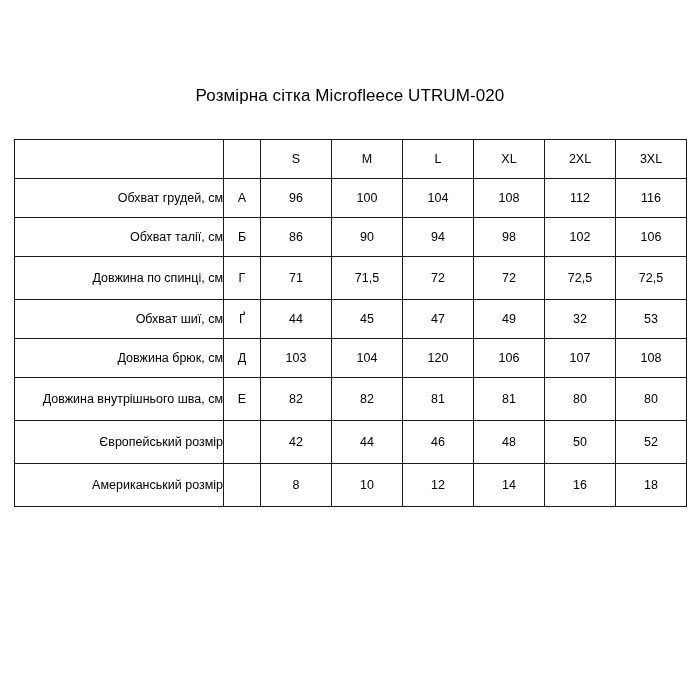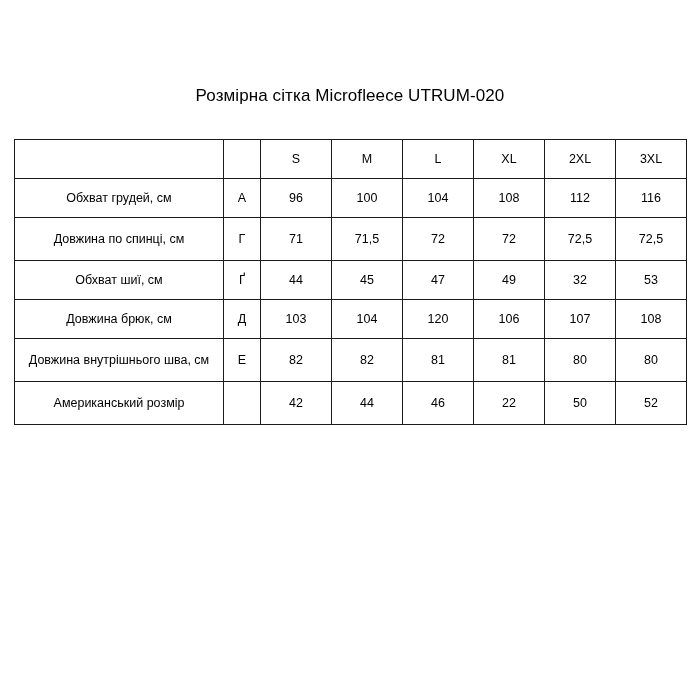--- a/index.html
+++ b/index.html
@@ -52,21 +52,21 @@
     padding: 0;
     height: 38px;
     vertical-align: middle;
   }
   col.c-param { width: 209px; }
   col.c-letter { width: 37px; }
   col.c-size { width: 71px; }
   col.c-size-last { width: 71px; }
 
   td.param {
-    text-align: center;
+    text-align: right;
     padding-left: 9px;
     font-size: 12.5px;
   }
   td.letter {
     text-align: center;
     font-weight: 700;
     font-size: 13px;
   }
   td.val {
     text-align: center;
@@ -117,20 +117,30 @@
         <tr>
           <td class="param">Обхват грудей, см</td>
           <td class="letter">А</td>
           <td class="val">96</td>
           <td class="val">100</td>
           <td class="val">104</td>
           <td class="val">108</td>
           <td class="val">112</td>
           <td class="val">116</td>
         </tr>
+        <tr>
+          <td class="param">Обхват талії, см</td>
+          <td class="letter">Б</td>
+          <td class="val">86</td>
+          <td class="val">90</td>
+          <td class="val">94</td>
+          <td class="val">98</td>
+          <td class="val">102</td>
+          <td class="val">106</td>
+        </tr>
         <tr class="tall">
           <td class="param">Довжина по спинці, см</td>
           <td class="letter">Г</td>
           <td class="val">71</td>
           <td class="val">71,5</td>
           <td class="val">72</td>
           <td class="val">72</td>
           <td class="val">72,5</td>
           <td class="val">72,5</td>
         </tr>
@@ -158,26 +168,36 @@
           <td class="param">Довжина внутрішнього шва, см</td>
           <td class="letter">Е</td>
           <td class="val">82</td>
           <td class="val">82</td>
           <td class="val">81</td>
           <td class="val">81</td>
           <td class="val">80</td>
           <td class="val">80</td>
         </tr>
         <tr class="tall">
-          <td class="param">Американський розмір</td>
+          <td class="param">Європейський розмір</td>
           <td class="letter"></td>
           <td class="val">42</td>
           <td class="val">44</td>
           <td class="val">46</td>
-          <td class="val">22</td>
+          <td class="val">48</td>
           <td class="val">50</td>
           <td class="val">52</td>
+        </tr>
+        <tr class="tall">
+          <td class="param">Американський розмір</td>
+          <td class="letter"></td>
+          <td class="val">8</td>
+          <td class="val">10</td>
+          <td class="val">12</td>
+          <td class="val">14</td>
+          <td class="val">16</td>
+          <td class="val">18</td>
         </tr>
       </tbody>
     </table>
   </div>
 
 </div>
 
 </body></html>

